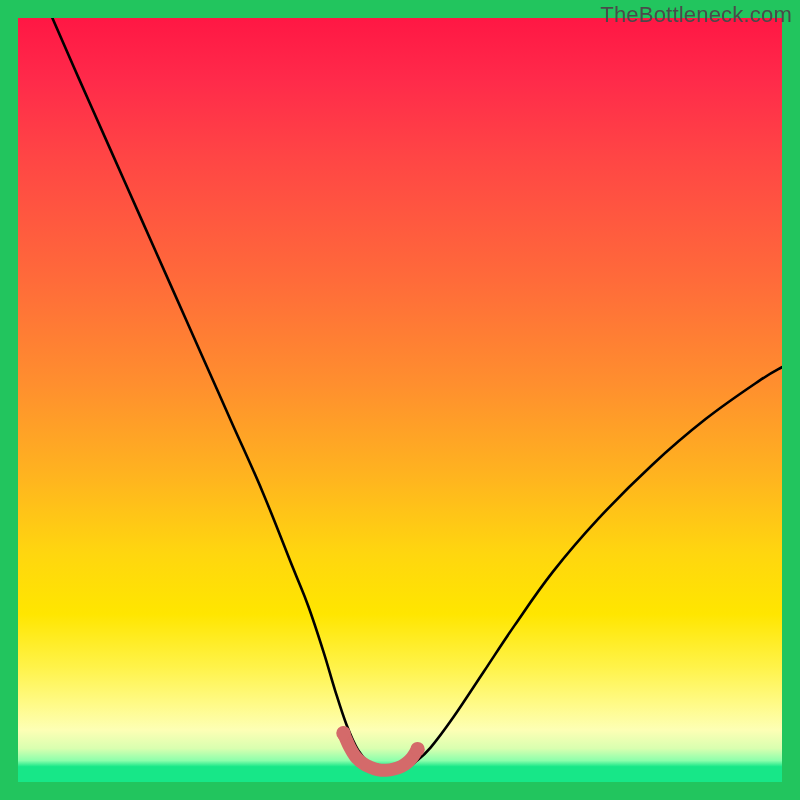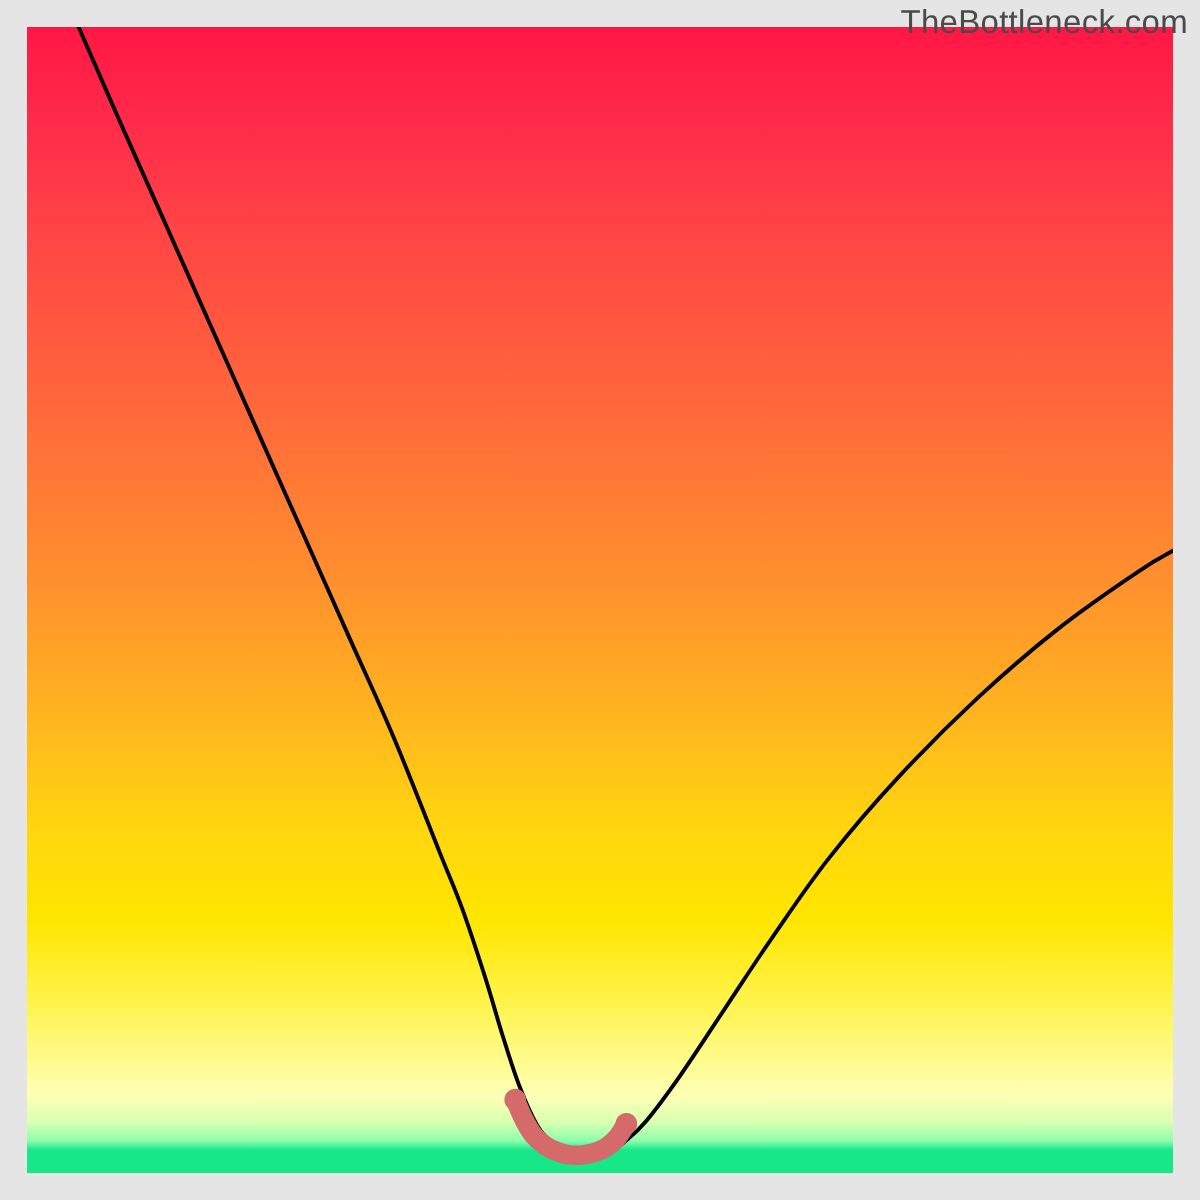--- a/index.html
+++ b/index.html
@@ -8,21 +8,21 @@
     width: 800px;
     height: 800px;
     overflow: hidden;
     background: #000;
     font-family: Arial, Helvetica, sans-serif;
   }
   .stage {
     position: relative;
     width: 800px;
     height: 800px;
-    background: #e5e5e5;
+    background: #22c55e;
   }
   .plot-area {
     position: absolute;
     left: 18px;
     top: 18px;
     width: 764px;
     height: 764px;
   }
   
   .gradient-bg {

